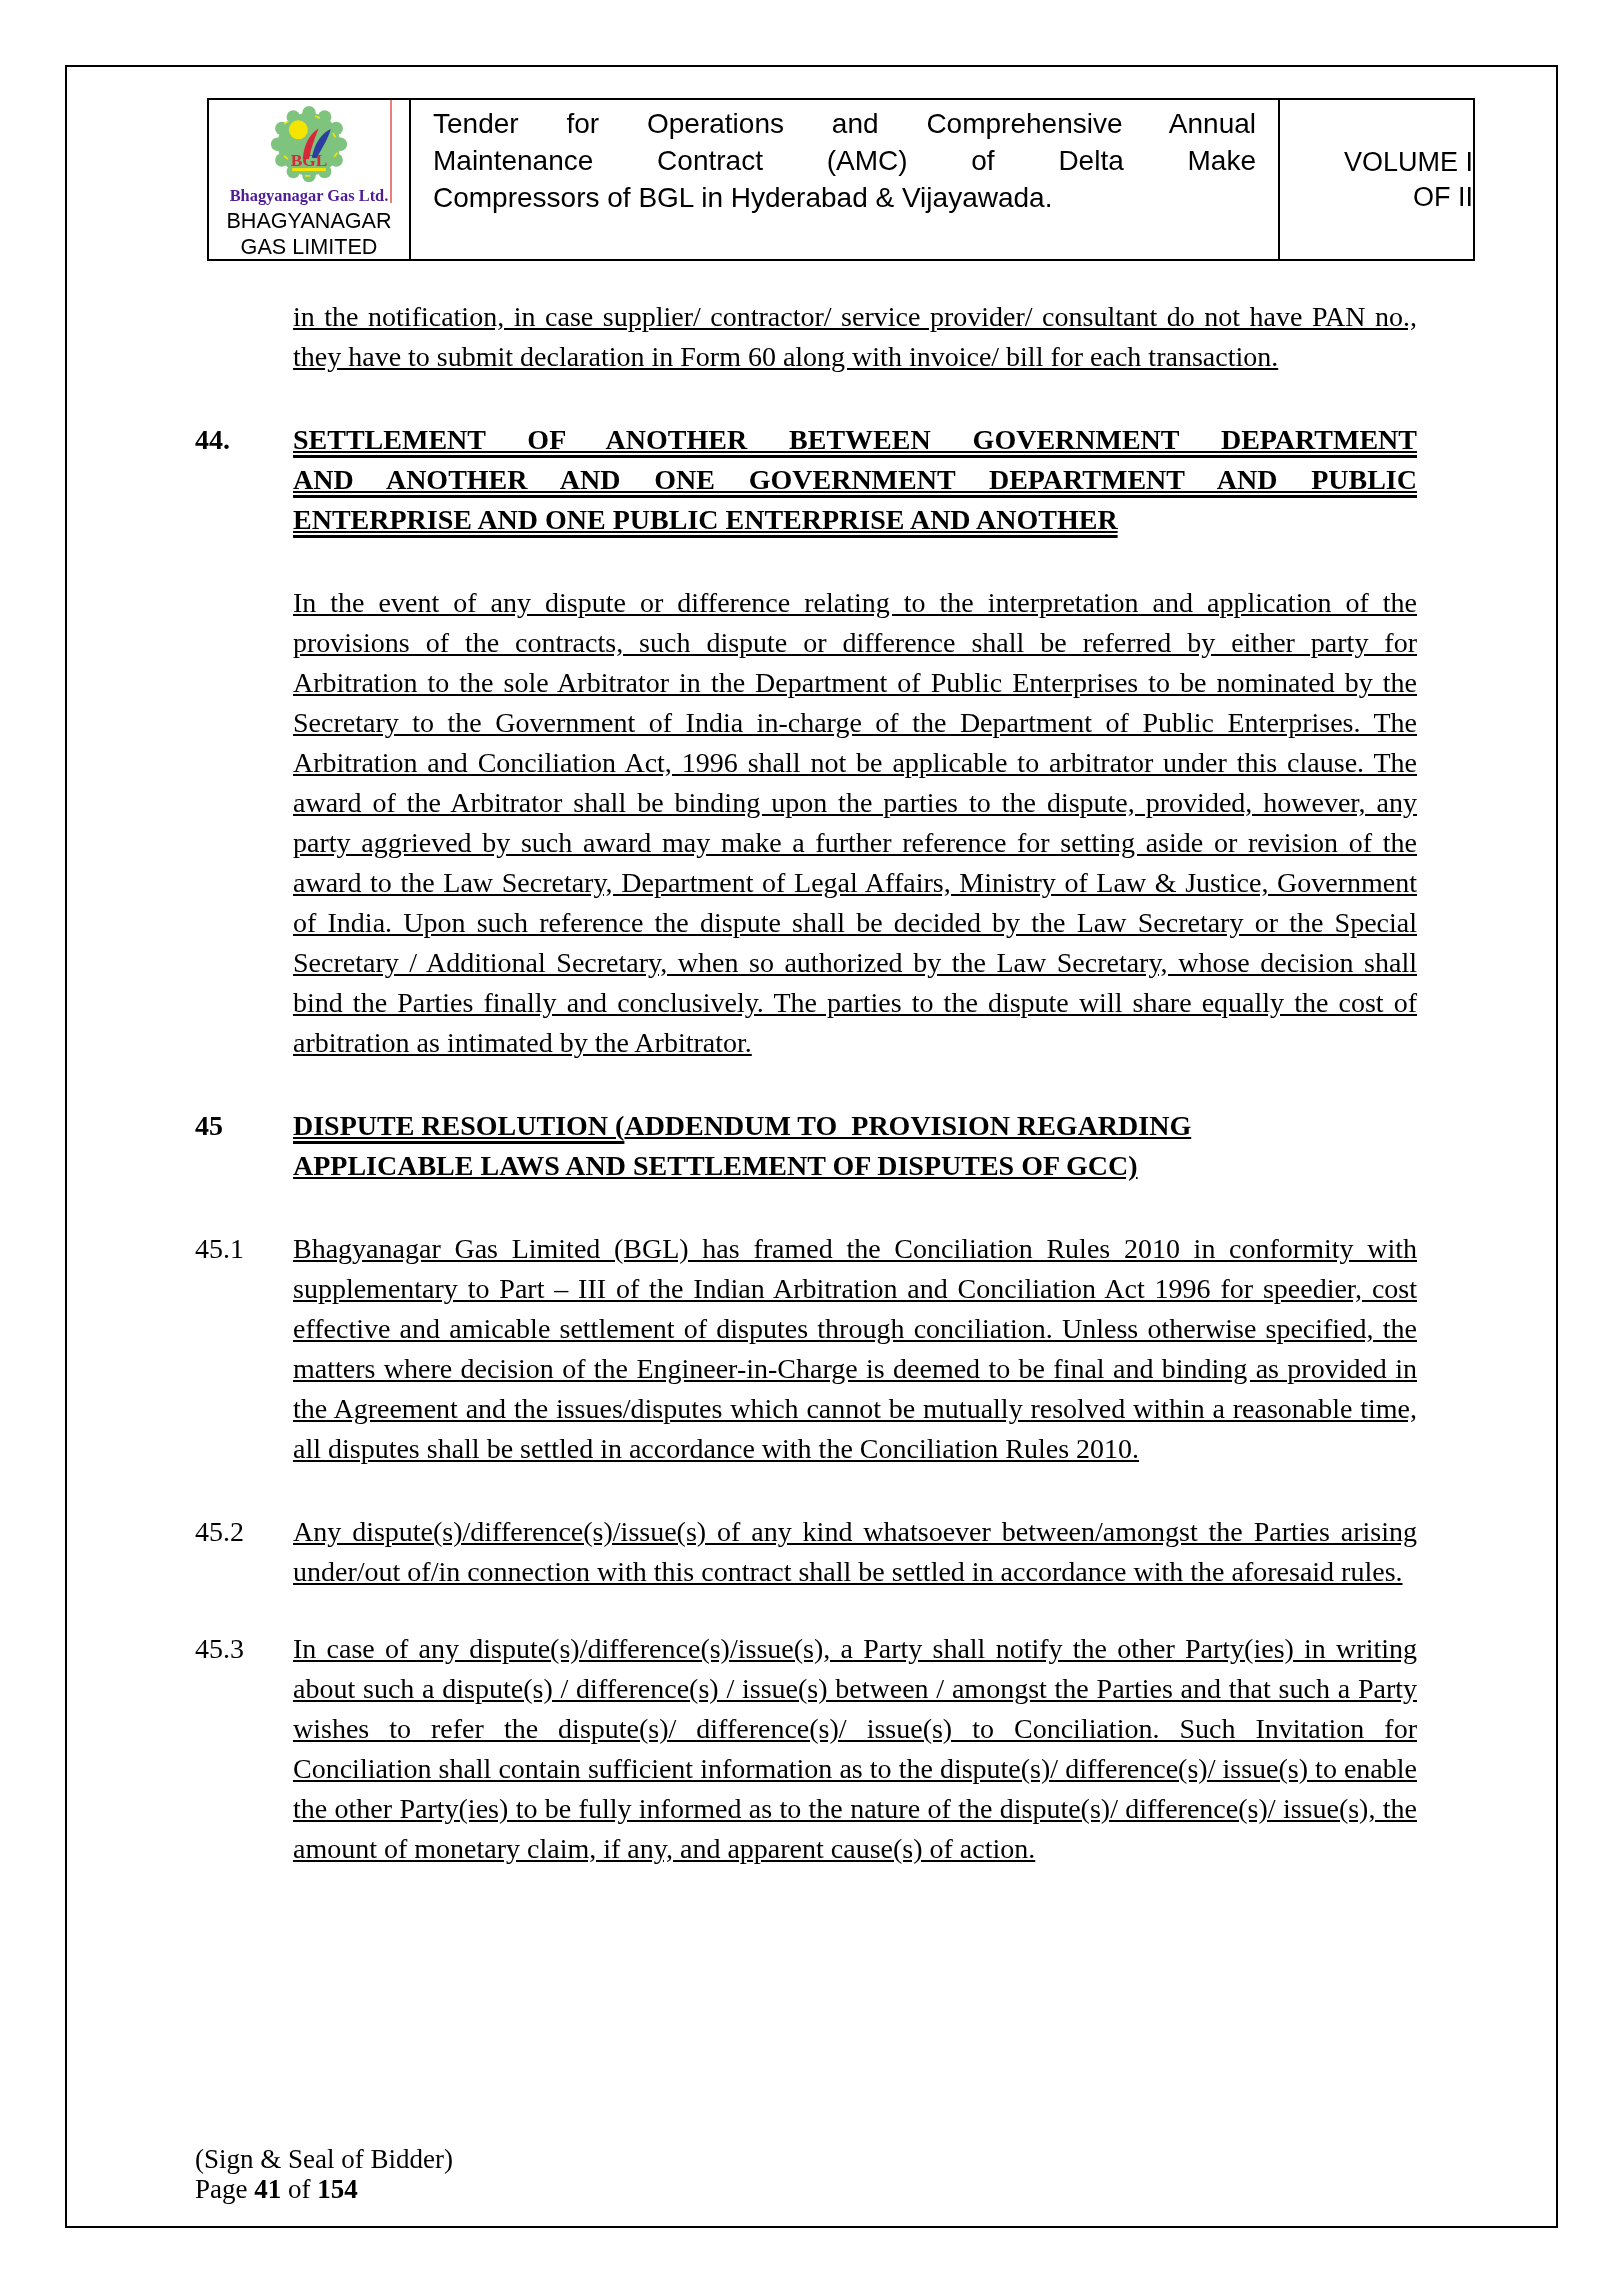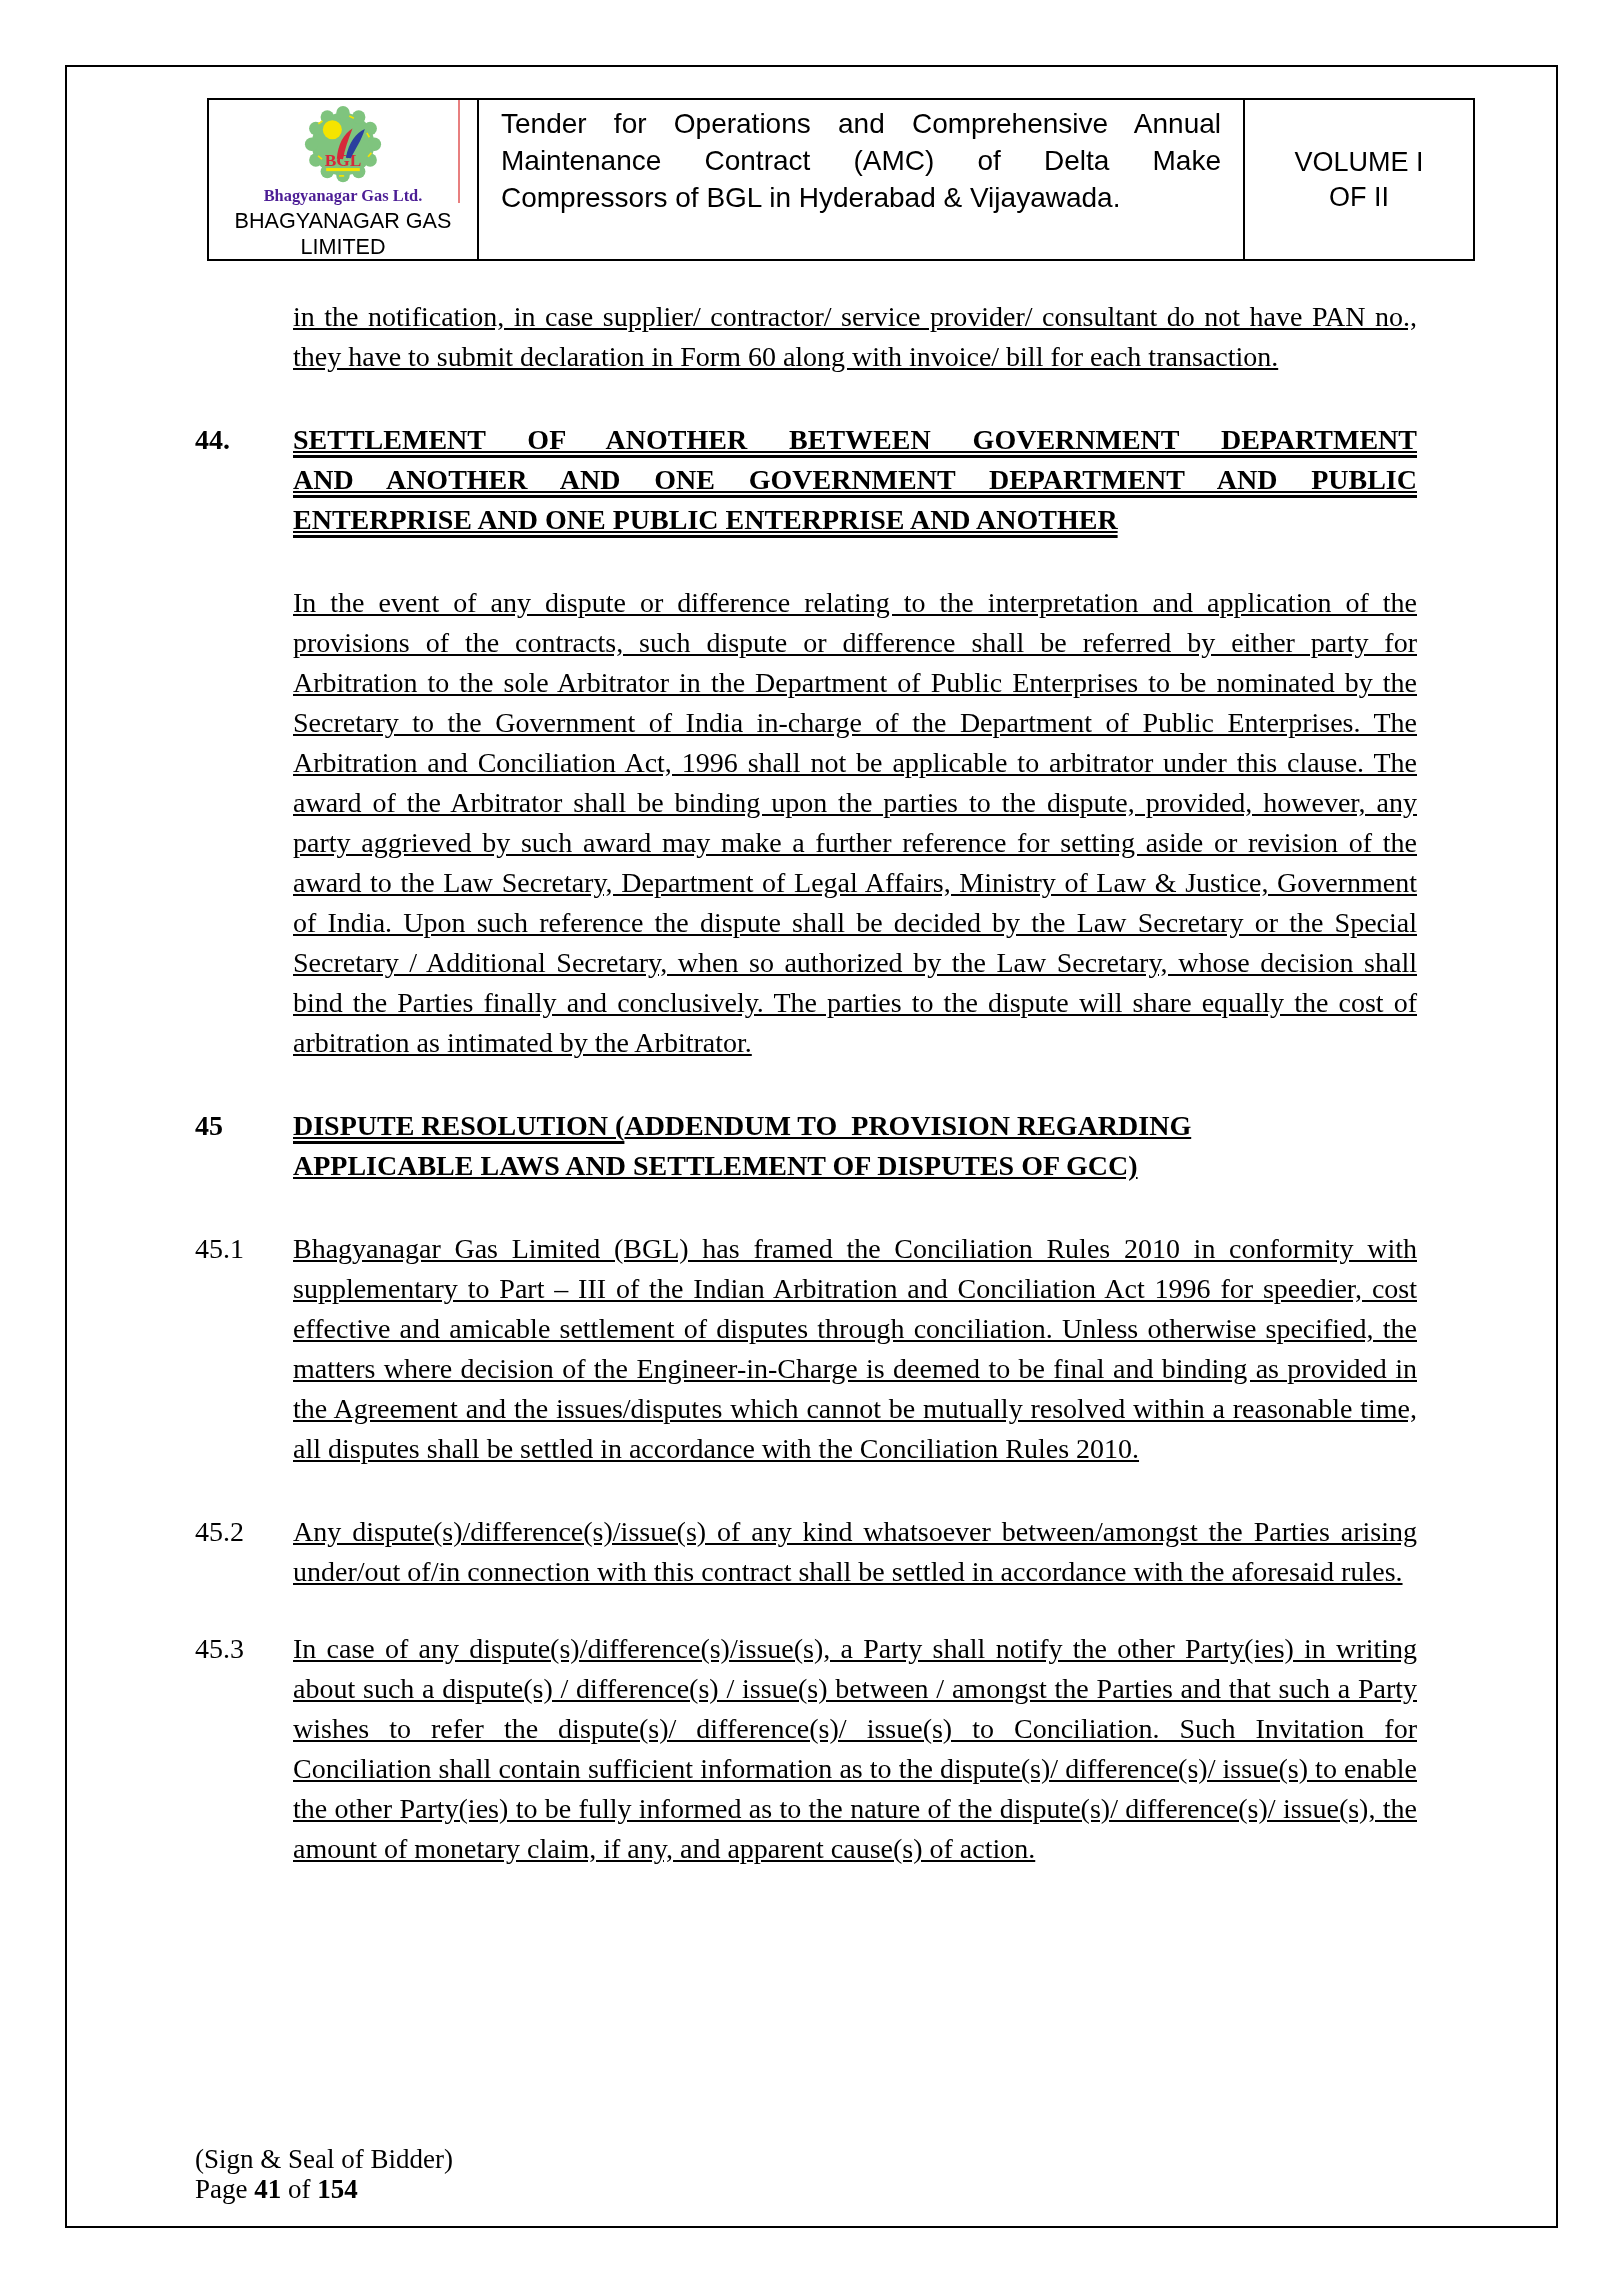--- a/index.html
+++ b/index.html
@@ -12,30 +12,30 @@
     border:2.6px solid #000; box-sizing:border-box;
   }
 
   
   .hdr {
     position:absolute; left:140px; top:31px; width:1268px; height:163px;
     display:flex; border:2.6px solid #000; box-sizing:border-box; background:#fff;
   }
   .cell { box-sizing:border-box; }
   .cell-logo {
-    width:268px; position:relative; display:flex; flex-direction:column;
+    width:200px; position:relative; display:flex; flex-direction:column;
     align-items:center; padding-top:5.2px;
   }
   .cell-title {
     flex:1; border-left:2.6px solid #000; border-right:2.6px solid #000;
     padding:5.2px 22px 0 22px;
     font-family:"Liberation Sans", sans-serif; font-size:28px; line-height:37px;
   }
   .cell-volume {
-    width:228px; display:flex; flex-direction:column; align-items:center;
+    width:193px; display:flex; flex-direction:column; align-items:flex-end;
     justify-content:center; font-family:"Liberation Sans", sans-serif;
     font-size:27px; line-height:35px;
   }
   .jline { text-align:justify; text-align-last:justify; }
   .bidline { text-align:center; }
   .logo-caption { font-weight:bold; font-size:16.4px; line-height:17.7px; color:#4c1d95; font-family:"Liberation Serif", serif; }
   .company { font-family:"Liberation Sans", sans-serif; font-size:21.6px; line-height:25.5px; text-align:center; margin-top:3.3px; }
   .redline { position:absolute; top:0; right:17px; width:2px; height:103px; background:#e87f7f; }
 
   

